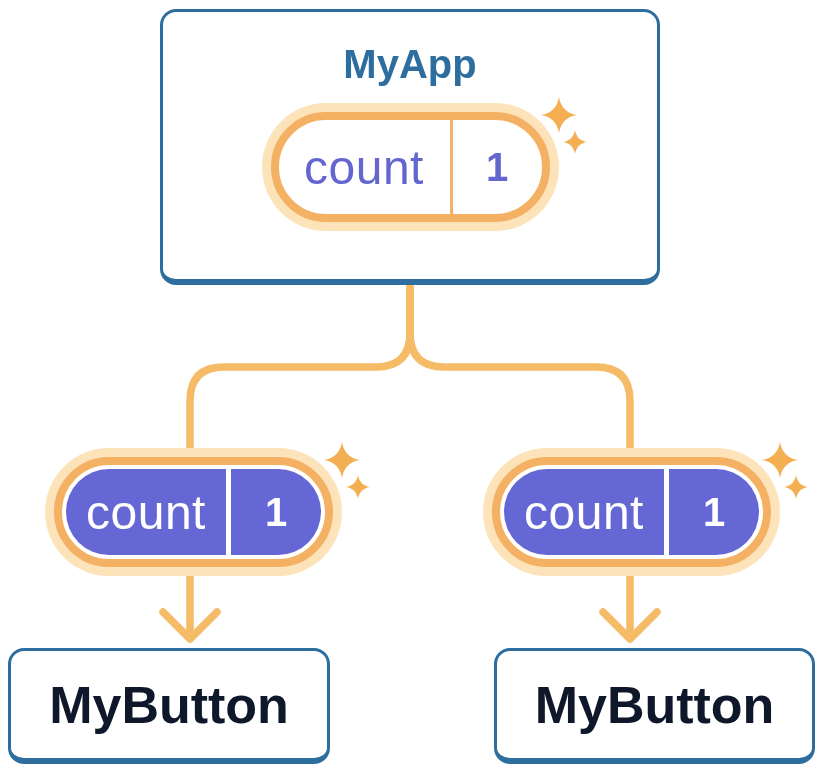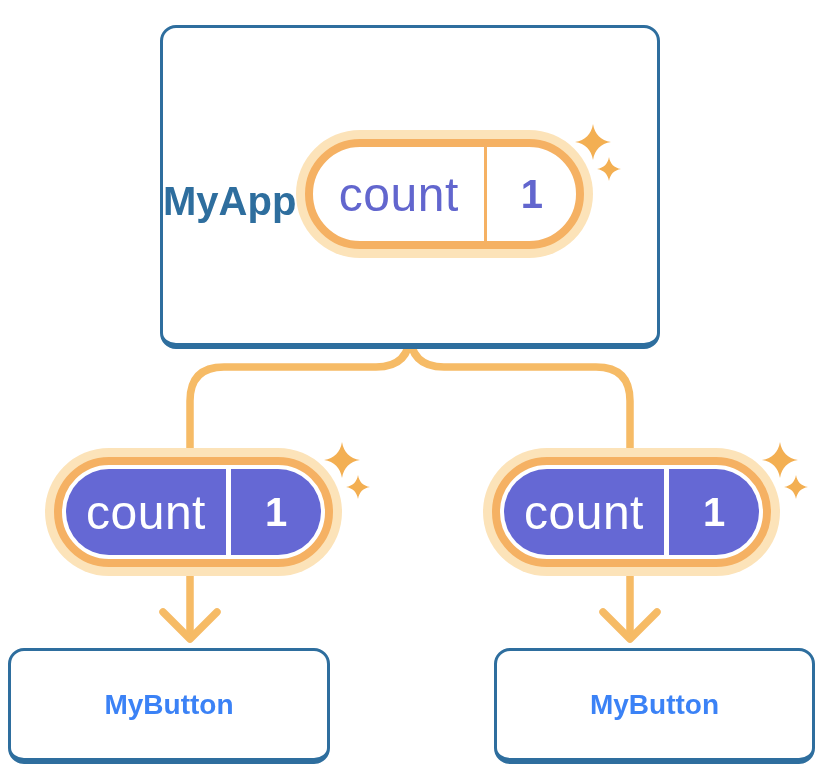--- a/index.html
+++ b/index.html
@@ -8,29 +8,29 @@
     font-family:"Liberation Sans", sans-serif; overflow:hidden;
   }
   svg.connector { position:absolute; left:0; top:0; z-index:0; }
 
   
   .card {
     position:absolute; background:#ffffff; box-sizing:border-box;
     border:3px solid #2E6E9E; border-bottom-width:6px; border-radius:16px; z-index:1;
   }
   .card--root {
-    left:160px; top:25px; width:500px; height:324px;
-    display:flex; flex-direction:row; align-items:center;
+    left:160px; top:9px; width:500px; height:276px;
+    display:flex; flex-direction:column; align-items:center;
   }
   .card--child { top:648px; height:116px; display:flex; align-items:center; justify-content:center; }
   .card--child-left  { left:8px;   width:322px; }
   .card--child-right { left:494px; width:321px; }
 
   .card-title { margin-top:30px; font-size:40px; font-weight:700; color:#2E6E9E; line-height:1.1; }
-  .child-label { font-size:28px; font-weight:700; color:#3b82f6; }
+  .child-label { font-size:52px; font-weight:700; color:#0f172a; }
 
   
   .pill { position:relative; border-radius:999px; background:#FCE3B9; padding:9px; display:inline-block; z-index:1; }
   .pill--state { margin-top:17px; }
   .pill--prop  { position:absolute; top:448px; }
   .pill--left  { left:45px; }
   .pill--right { left:483px; }
 
   .pill-ring { border-radius:999px; border:8px solid #F5B163; background:#ffffff; }
   .pill--prop .pill-ring { padding:4px; }

